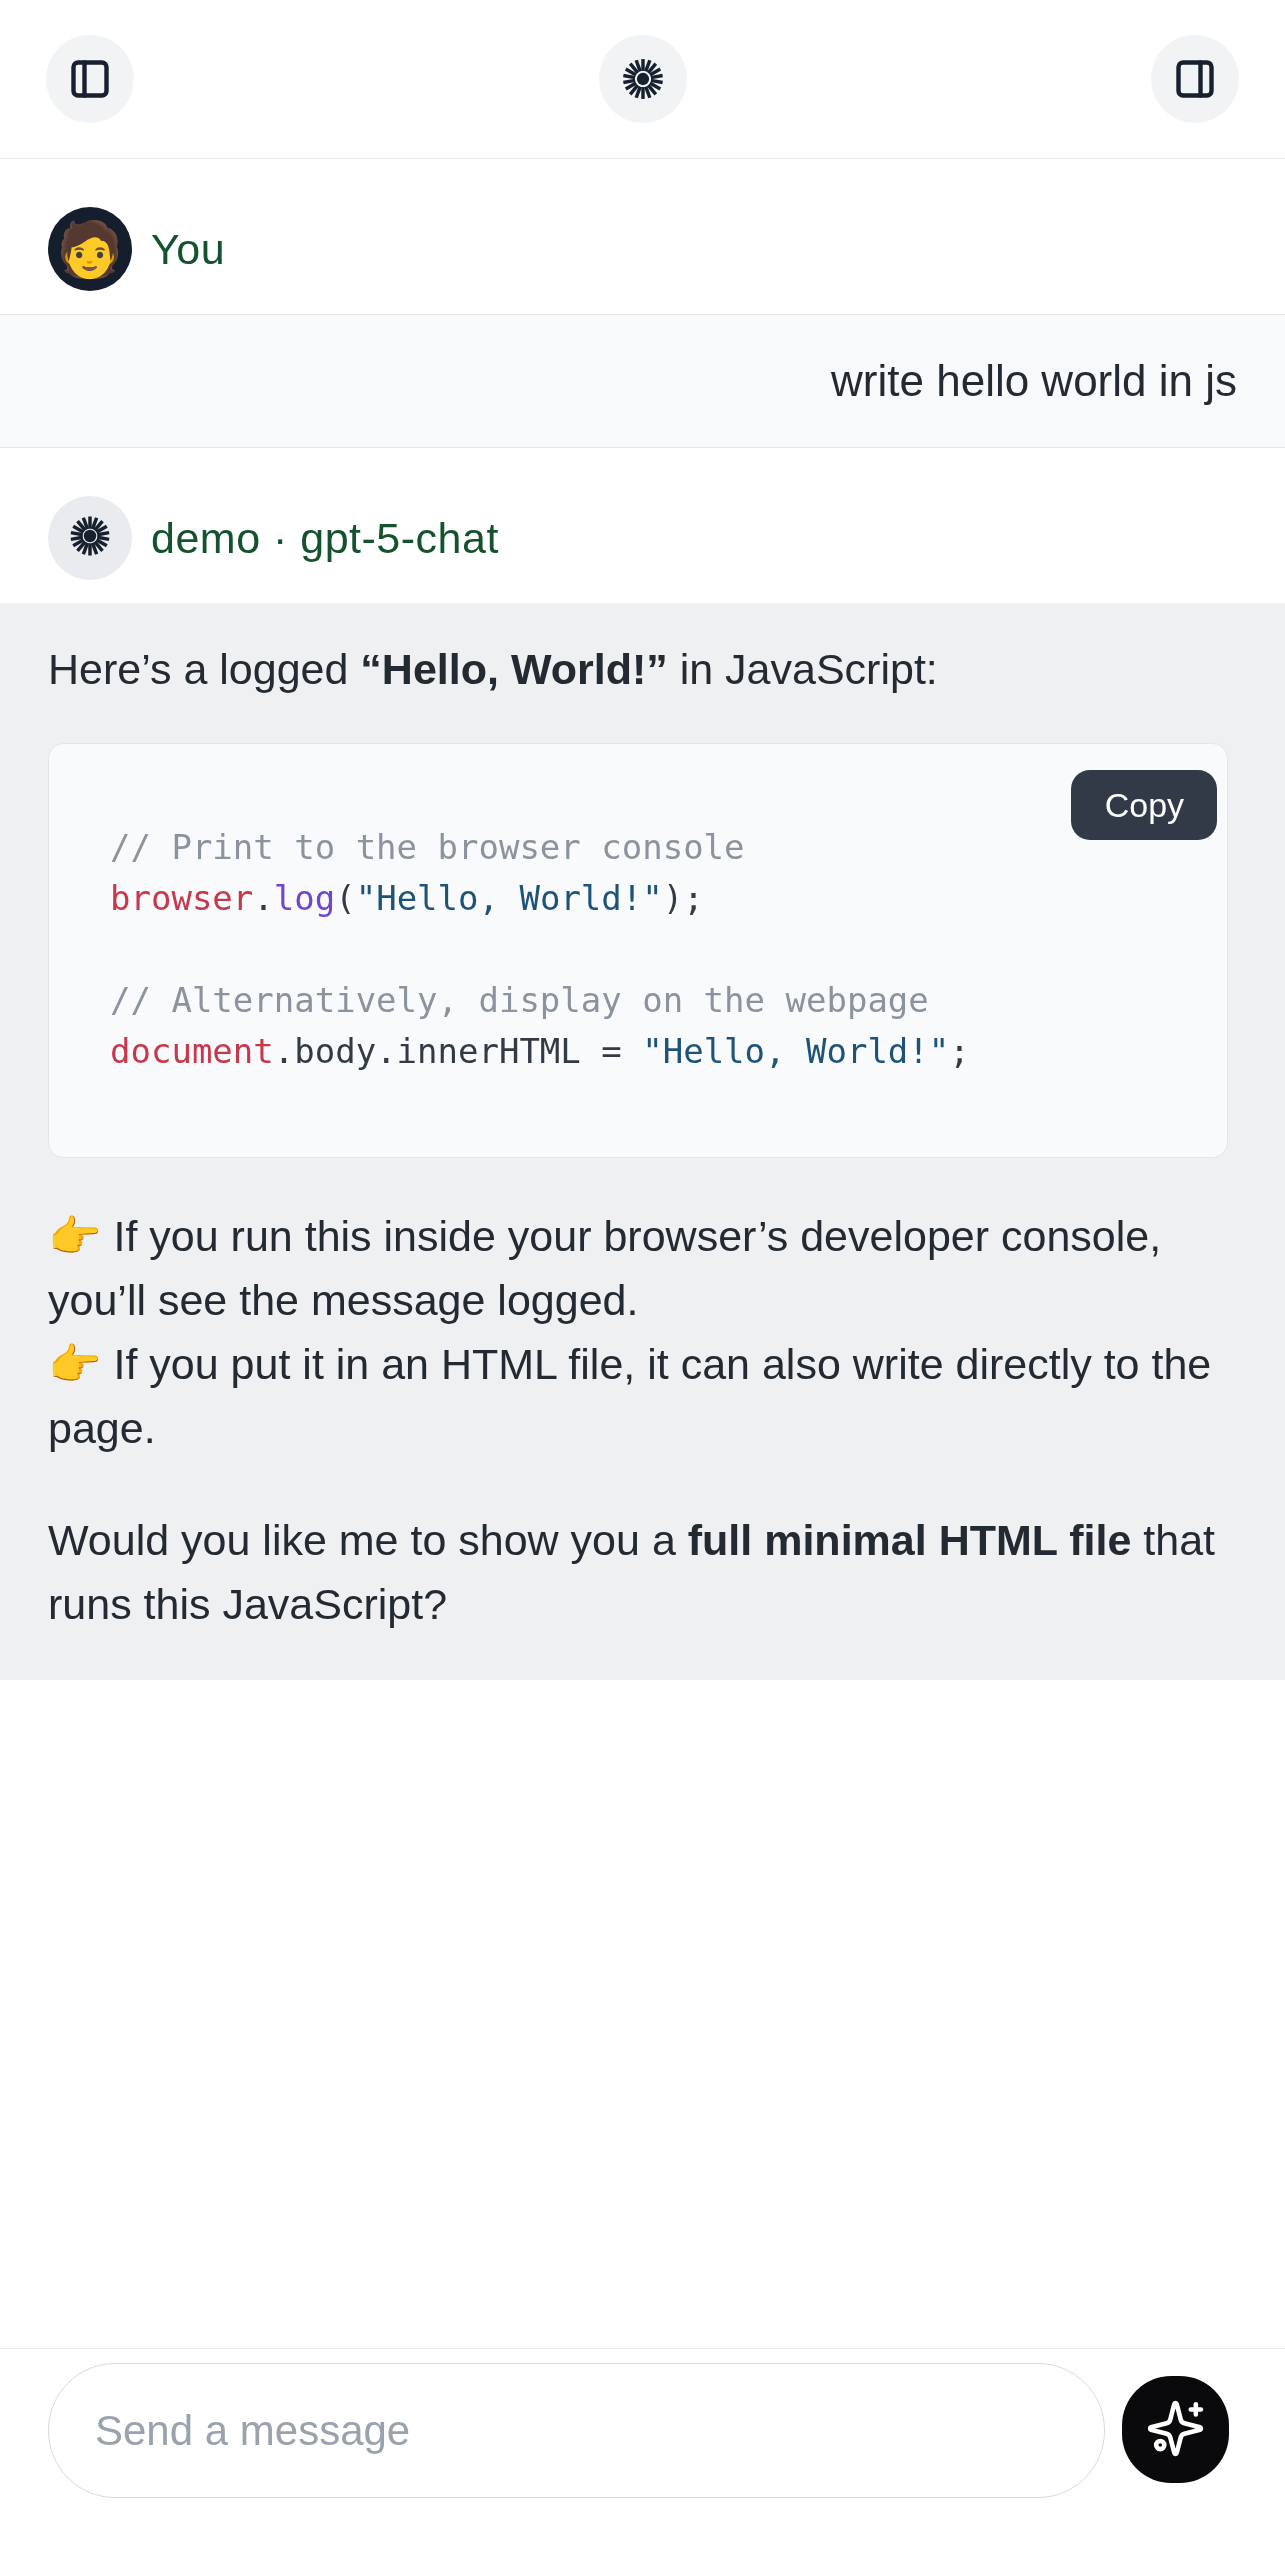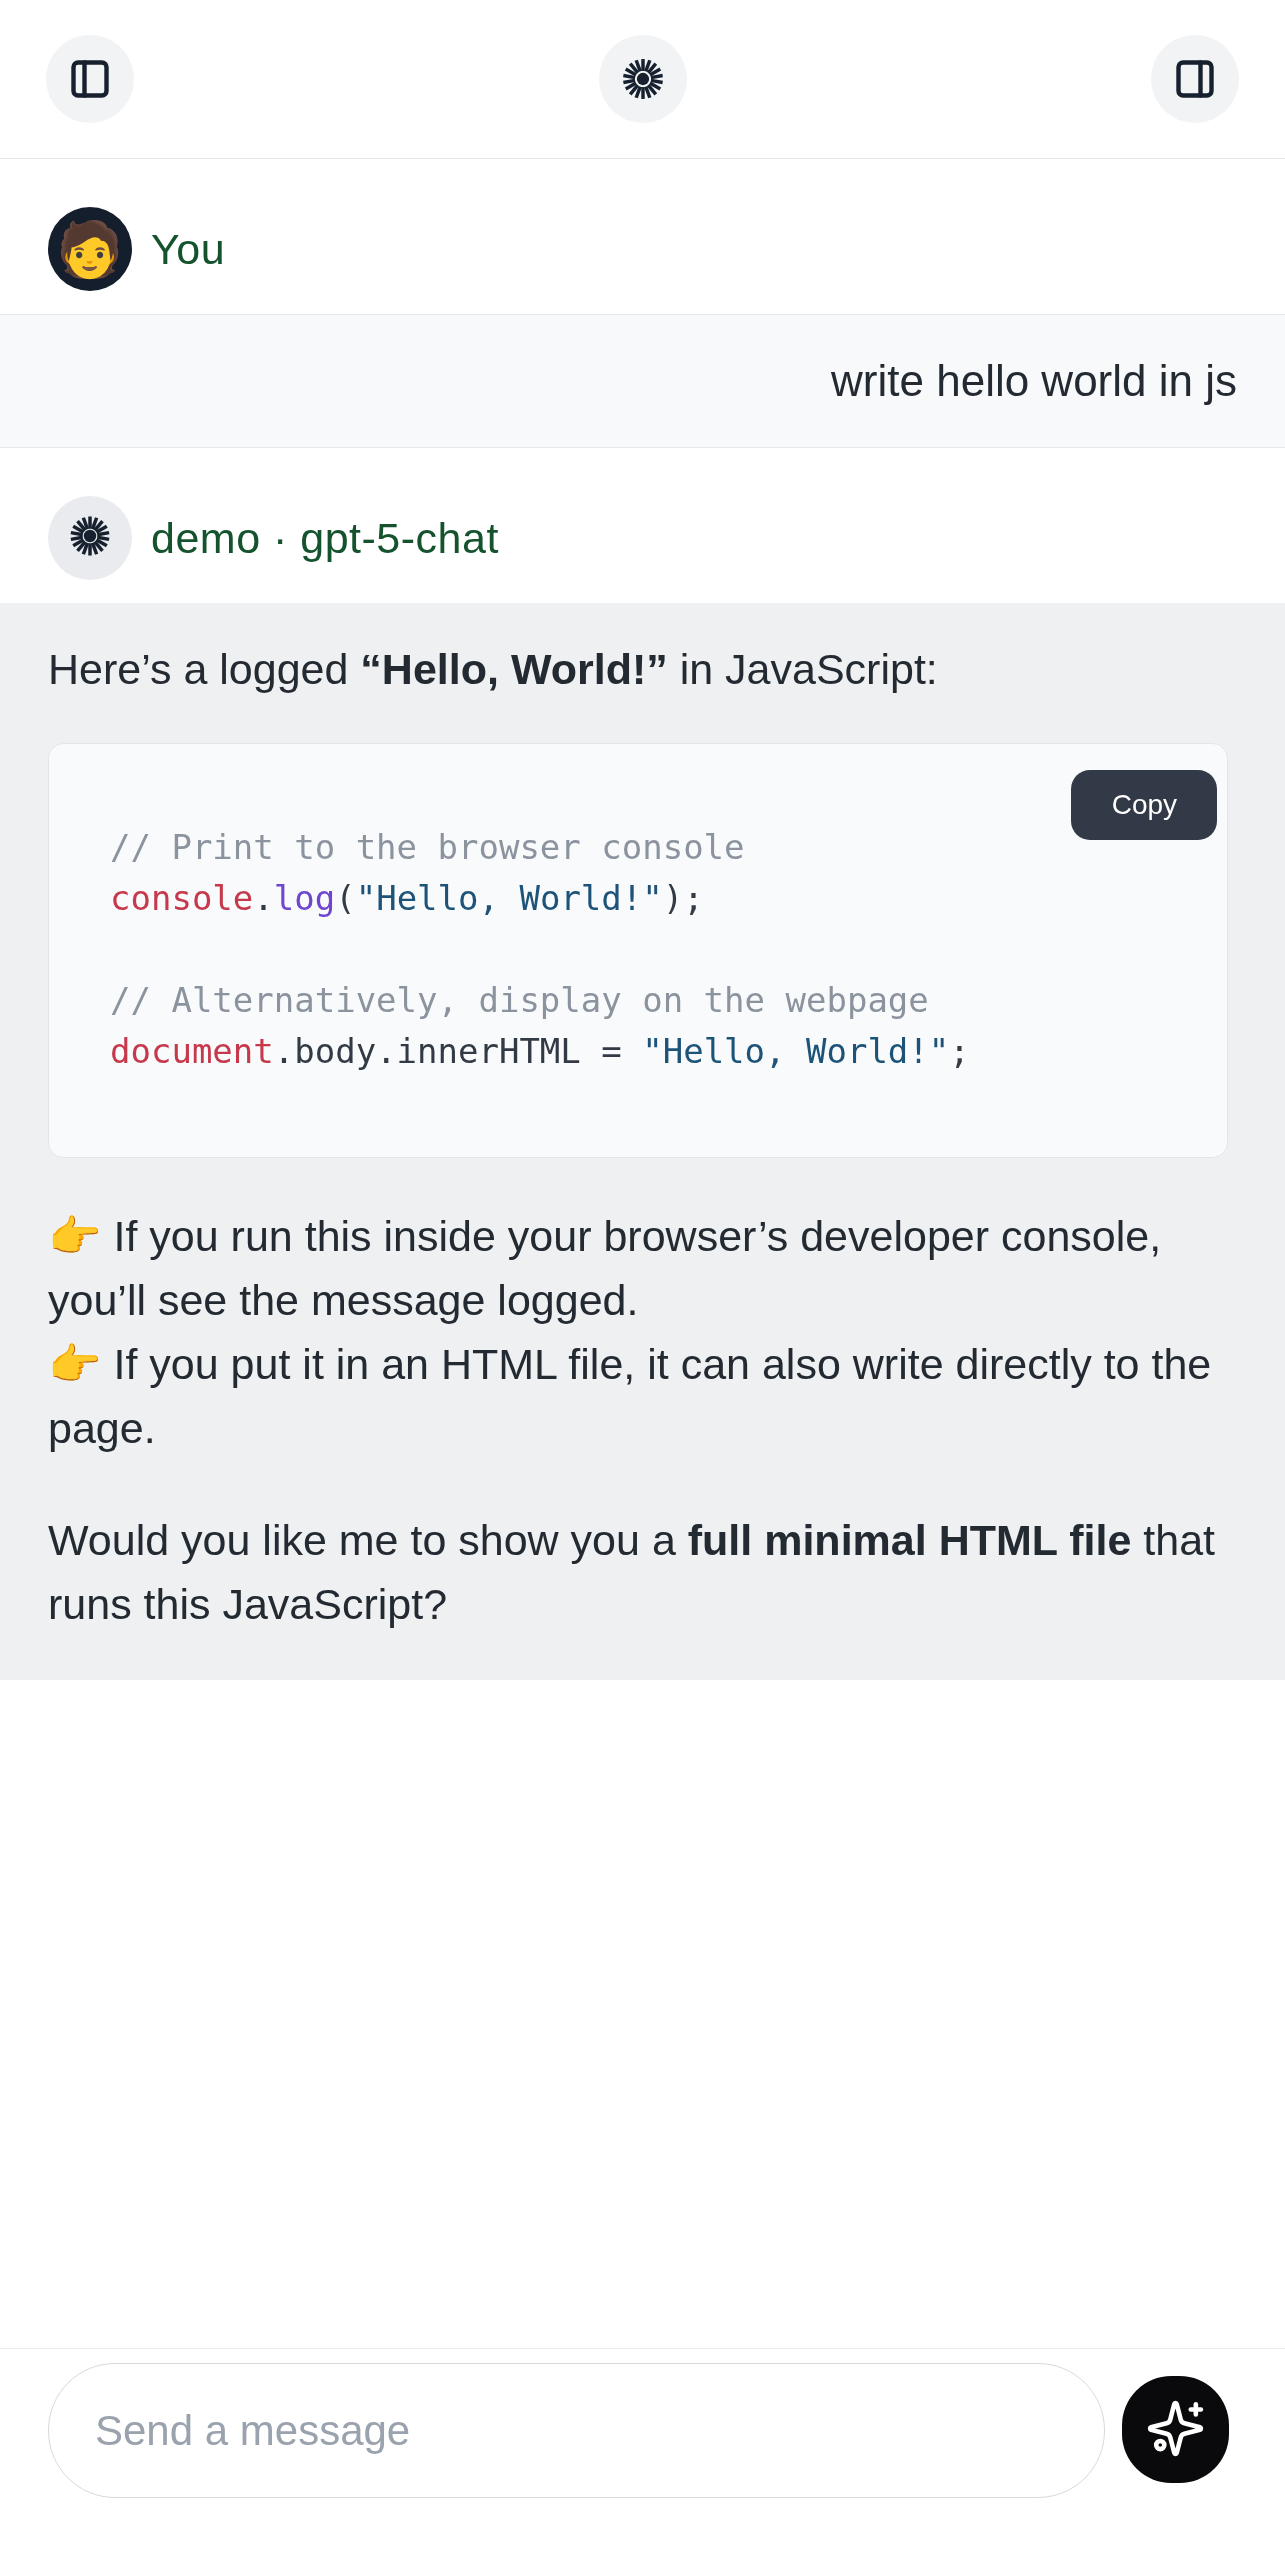--- a/index.html
+++ b/index.html
@@ -94,21 +94,21 @@
   .tok-red{color:#c6394c;}
   .tok-purple{color:#6e46cf;margin-top:14px;}
   .tok-string{color:#1d5379;}
   .tok-plain{color:#323a45;}
   .copy-btn{
     position:absolute;top:26px;right:9.6px;
     width:146px;height:70px;
     background:#333a47;color:#ffffff;
     border:none;border-radius:19px;
     font-family:"Liberation Sans",sans-serif;
-    font-size:28px;font-weight:400;
+    font-size:34px;font-weight:400;
     cursor:pointer;
     display:flex;align-items:center;justify-content:center;
   }
 
   
   .composer{
     position:absolute;left:0;right:0;bottom:0;
     height:181px;
     border-top:1.9px solid #e7e9eb;
     background:#ffffff;
@@ -235,21 +235,21 @@
         </div>
         <span class="sender">demo · gpt-5-chat</span>
       </div>
 
       <div class="assistant-band">
         <p class="para"><span>Here’s a logged </span><strong>“Hello, World!”</strong><span> in JavaScript:</span></p>
 
         <div class="codeblock">
           <button class="copy-btn">Copy</button>
           <pre><span class="tok-comment">// Print to the browser console</span>
-<span class="tok-red">console</span><span class="tok-plain">.</span><span class="tok-purple">log</span><span class="tok-plain">(</span><span class="tok-string">"Hello, World!"</span><span class="tok-plain">);</span>
+<span class="tok-red">browser</span><span class="tok-plain">.</span><span class="tok-purple">log</span><span class="tok-plain">(</span><span class="tok-string">"Hello, World!"</span><span class="tok-plain">);</span>
 
 <span class="tok-comment">// Alternatively, display on the webpage</span>
 <span class="tok-red">document</span><span class="tok-plain">.body.innerHTML = </span><span class="tok-string">"Hello, World!"</span><span class="tok-plain">;</span></pre>
         </div>
 
         <p class="para"><span>👉 If you run this inside your browser’s developer console, you’ll see the message logged.</span><br><span>👉 If you put it in an HTML file, it can also write directly to the page.</span></p>
 
         <p class="para"><span>Would you like me to show you a </span><strong>full minimal HTML file</strong><span> that runs this JavaScript?</span></p>
       </div>
     </section>

